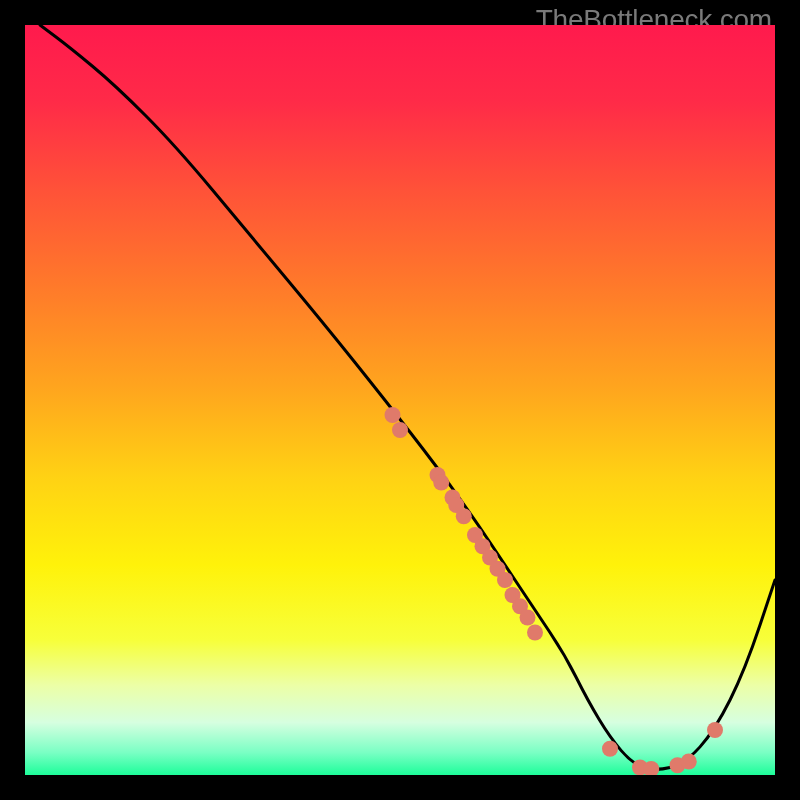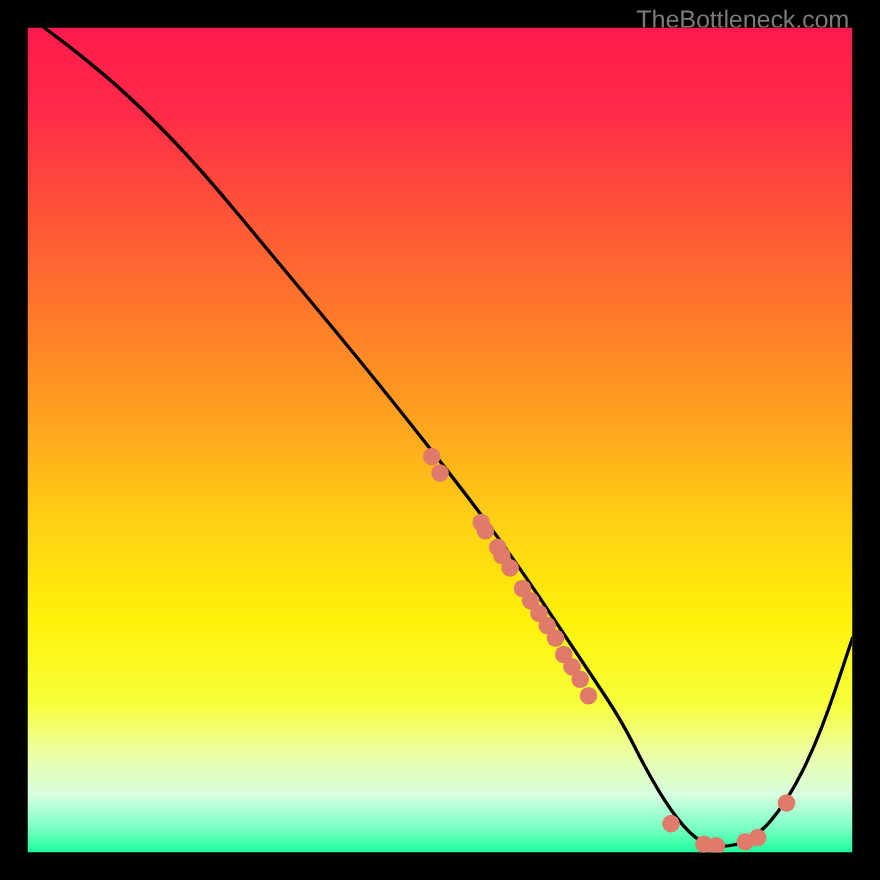--- a/index.html
+++ b/index.html
@@ -17,21 +17,21 @@
     top: 25px;
     width: 750px;
     height: 750px;
     background: #000;
   }
   .watermark {
     position: absolute;
     top: 4px;
     right: 28px;
     color: #7a7a7a;
-    font-size: 23px;
+    font-size: 28px;
     font-weight: 500;
     letter-spacing: -0.2px;
   }
   svg { display: block; }
 </style>
 </head>
 <body>
 
 <div class="watermark">TheBottleneck.com</div>
 

